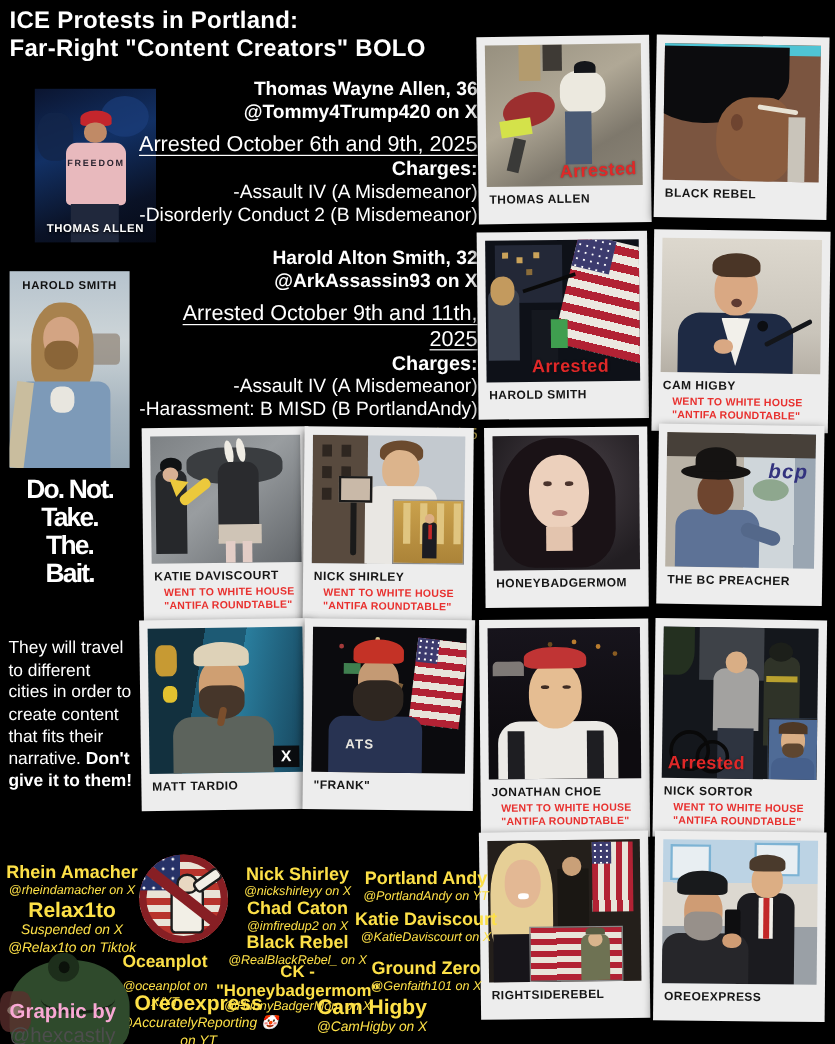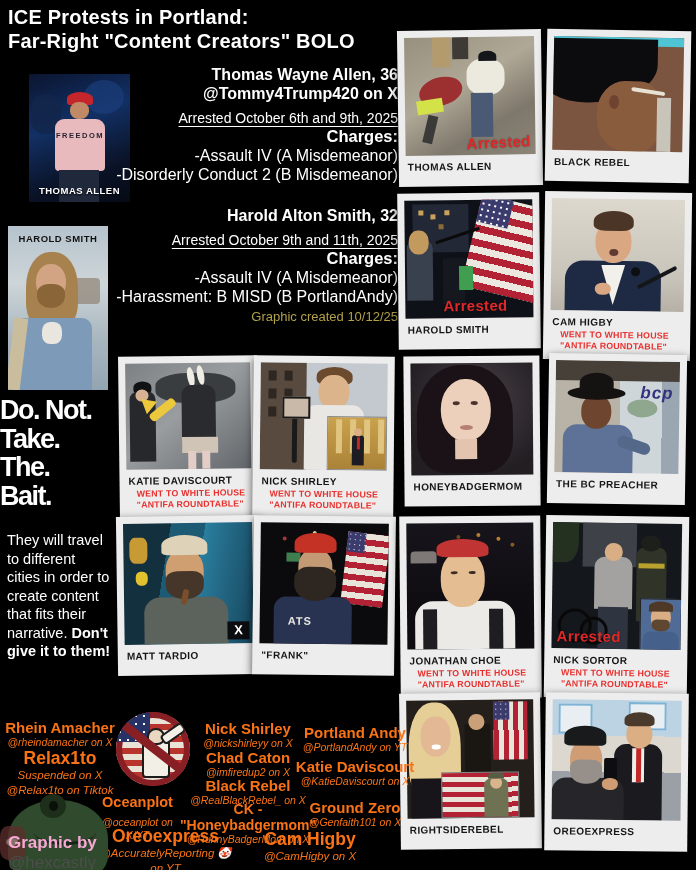--- a/index.html
+++ b/index.html
@@ -7,51 +7,51 @@
           font-family:"Liberation Sans",sans-serif;color:#fff;}
   .abs{position:absolute;}
 
   
   .title{position:absolute;left:8px;top:5px;font-weight:bold;font-size:20px;line-height:1.22;
          letter-spacing:.2px;color:#fff;}
 
   
   .sblock{position:absolute;text-align:right;color:#fff;}
   .sname{font-weight:bold;font-size:16px;line-height:1.18;}
-  .sarrest{font-size:14px;margin-top:6px;text-decoration:underline;text-underline-offset:3px;}
+  .sarrest{font-size:18px;margin-top:6px;text-decoration:underline;text-underline-offset:3px;}
   .schargelbl{font-weight:bold;font-size:16.5px;margin-top:1px;}
   .scharge{font-size:16px;line-height:1.2;}
   .gcreated{color:#b3a04a;font-size:13px;margin-top:3px;}
 
   
   .introphoto{position:absolute;overflow:hidden;}
   .introlabel{position:absolute;left:0;right:0;text-align:center;font-weight:bold;font-size:9.5px;
               letter-spacing:.5px;}
 
   
-  .bait{position:absolute;left:0;top:396px;width:116px;text-align:left;font-weight:bold;
-        font-size:27px;line-height:1.06;letter-spacing:-1.5px;color:#fff;}
+  .bait{position:absolute;left:0;top:396px;width:116px;text-align:center;font-weight:bold;
+        font-size:22px;line-height:1.06;letter-spacing:-1.5px;color:#fff;}
   .baitbody{position:absolute;left:7px;top:531px;width:104px;font-size:14.5px;line-height:1.28;color:#fff;}
   .baitbold{font-weight:bold;}
 
   
   .polaroid{position:absolute;background:#ededed;padding:7px 7px 12px 7px;
             box-shadow:0 3px 8px rgba(0,0,0,.7);}
   .polaroid.capped{padding-bottom:5px;}
   .ph{position:relative;overflow:hidden;width:100%;background:#555;}
   .plabel{color:#161616;font-weight:bold;font-size:10px;letter-spacing:.4px;padding:6px 2px 2px 2px;}
   .pcap{color:#e8312f;font-weight:bold;font-size:8.8px;line-height:1.25;letter-spacing:.2px;
         padding:0 0 3px 10px;}
   .arrested{position:absolute;color:#e02828;font-weight:bold;font-size:15px;letter-spacing:.3px;
             text-shadow:0 0 2px rgba(0,0,0,.4);}
 
   
   .streamhead{position:absolute;left:0;top:690px;width:400px;text-align:center;font-weight:bold;
               font-size:23px;letter-spacing:.2px;text-decoration:underline;text-underline-offset:4px;color:#fff;}
-  .entry{position:absolute;text-align:center;color:#f97316;}
+  .entry{position:absolute;text-align:center;color:#fde047;}
   .ename{font-weight:bold;font-size:15px;line-height:1.15;}
   .ename.big{font-size:17.5px;}
   .ehandle{font-style:italic;font-size:10.5px;line-height:1.3;}
   .ehandle.med{font-size:11.5px;}
 
   
   .nslogo{position:absolute;left:116px;top:712px;width:74px;height:74px;border-radius:50%;
           overflow:hidden;background:repeating-linear-gradient(180deg,#b8342c 0 6px,#e9e3d6 6px 12px);
           box-shadow:inset 0 0 0 6px #871f24;}
   .nslogo .canton{position:absolute;left:0;top:0;width:34px;height:30px;background:#273267;
@@ -108,20 +108,21 @@
     <div class="abs" style="left:18px;top:26px;width:52px;height:78px;background:#a8824e;border-radius:45% 45% 35% 35%;"></div>
     <div class="abs" style="left:28px;top:38px;width:30px;height:36px;background:#d3a483;border-radius:48%;"></div>
     <div class="abs" style="left:29px;top:58px;width:28px;height:24px;background:#8a6538;border-radius:40% 40% 50% 50%;"></div>
     <div class="abs" style="left:6px;top:92px;width:78px;height:72px;background:#7d9ab8;border-radius:10px 10px 0 0;"></div>
     <div class="abs" style="left:34px;top:96px;width:20px;height:22px;background:#e8e6df;border-radius:40%;"></div>
     <div class="abs" style="left:2px;top:92px;width:14px;height:72px;background:#c9bd9e;transform:rotate(7deg);"></div>
   </div>
 
   <div class="sblock" style="left:110px;top:207px;width:288px;">
     <div class="sname">Harold Alton Smith, 32</div>
+    <div class="sname">@ArkAssassin93 on X</div>
     <div class="sarrest">Arrested October 9th and 11th, 2025</div>
     <div class="schargelbl">Charges:</div>
     <div class="scharge">-Assault IV (A Misdemeanor)</div>
     <div class="scharge">-Harassment: B MISD (B PortlandAndy)</div>
     <div class="gcreated">Graphic created 10/12/25</div>
   </div>
 
   <div class="bait">
     <div>Do. Not.</div>
     <div>Take.</div>

